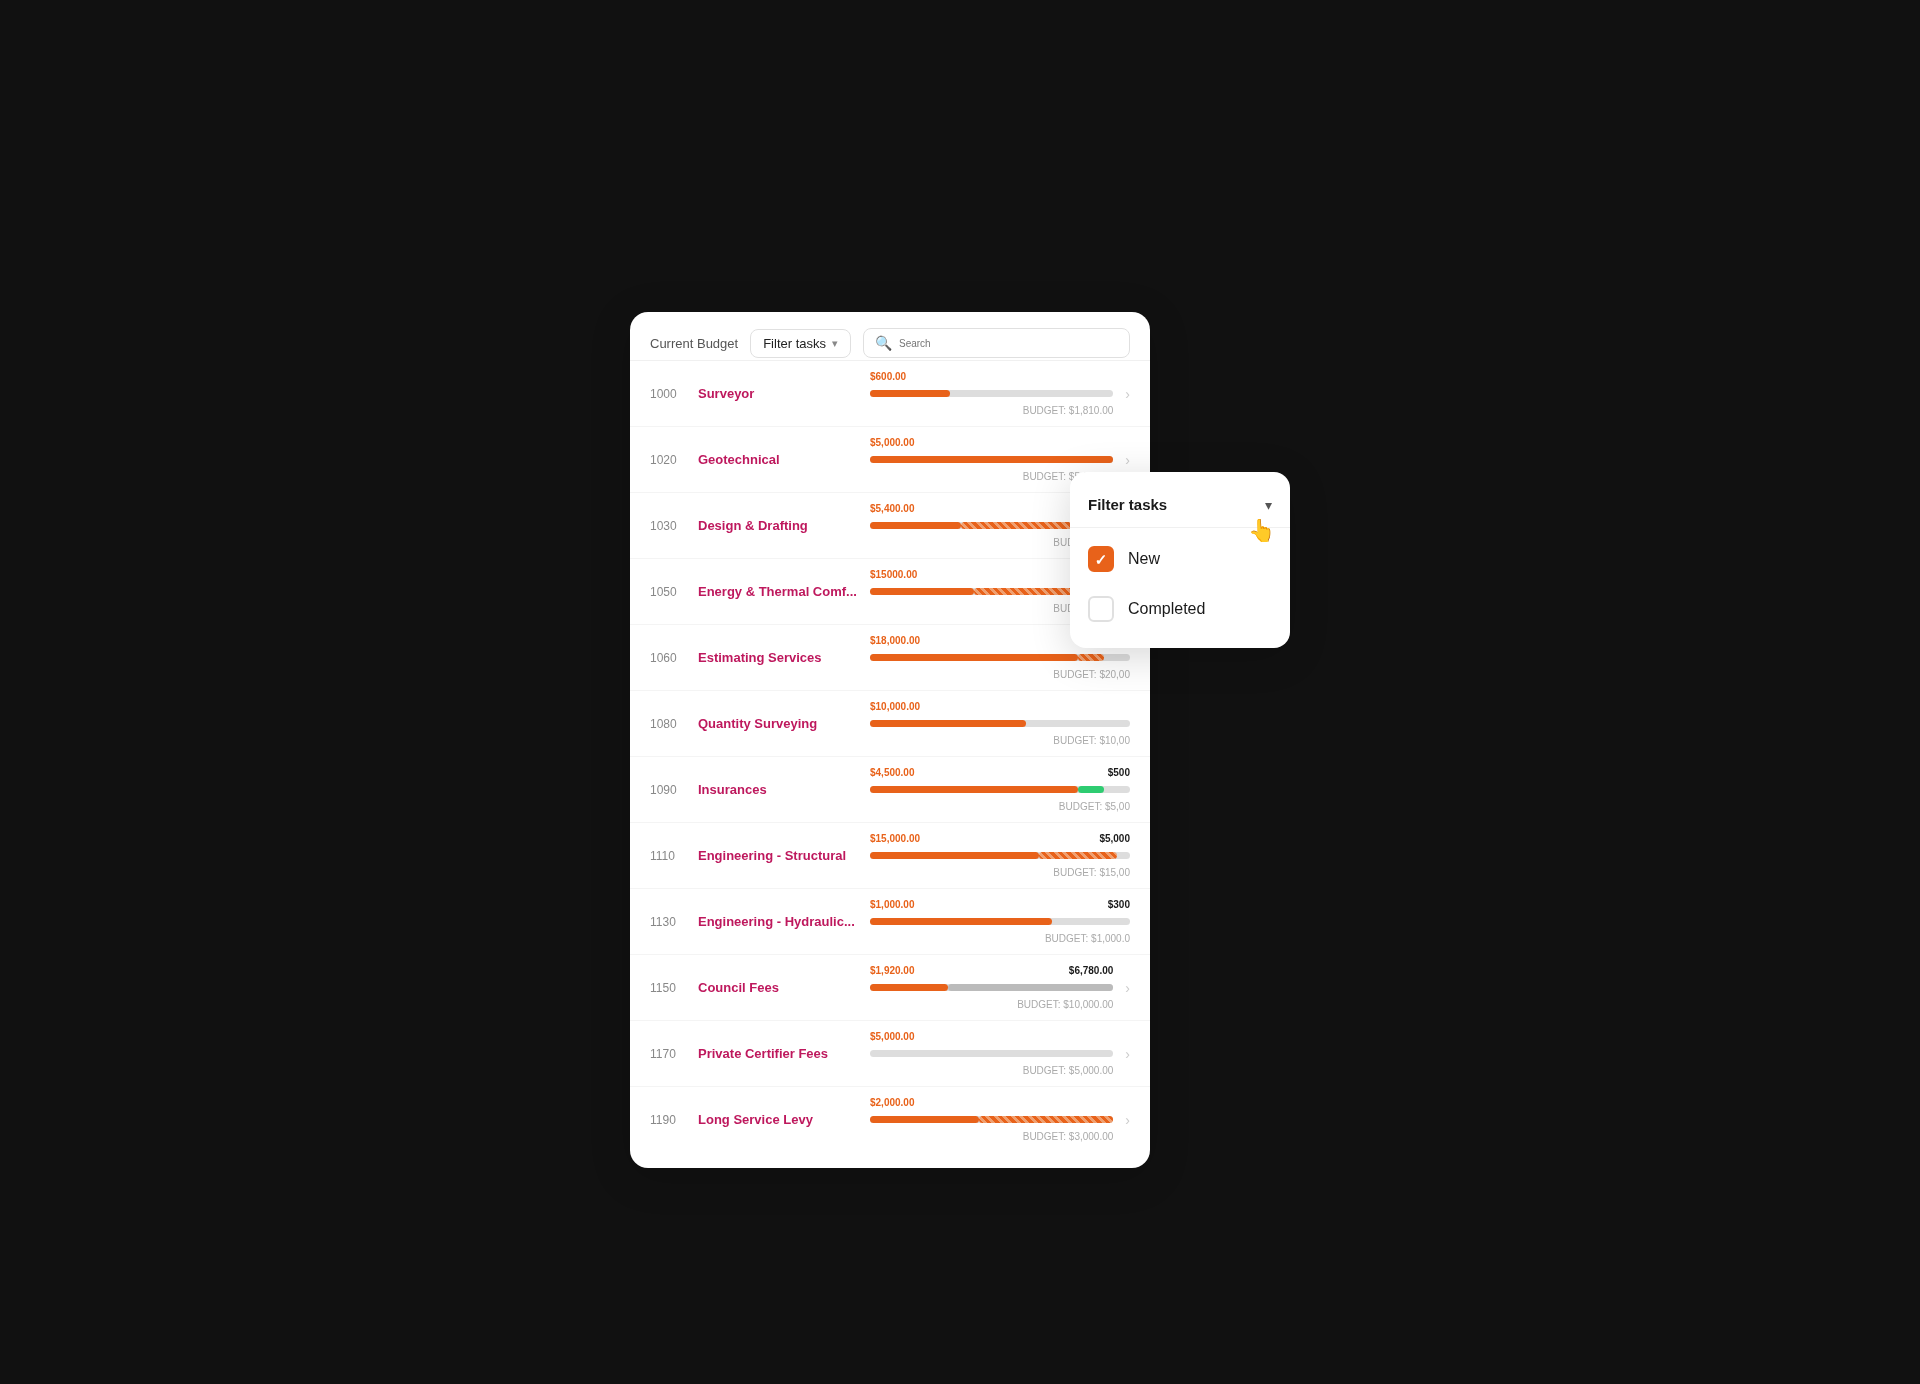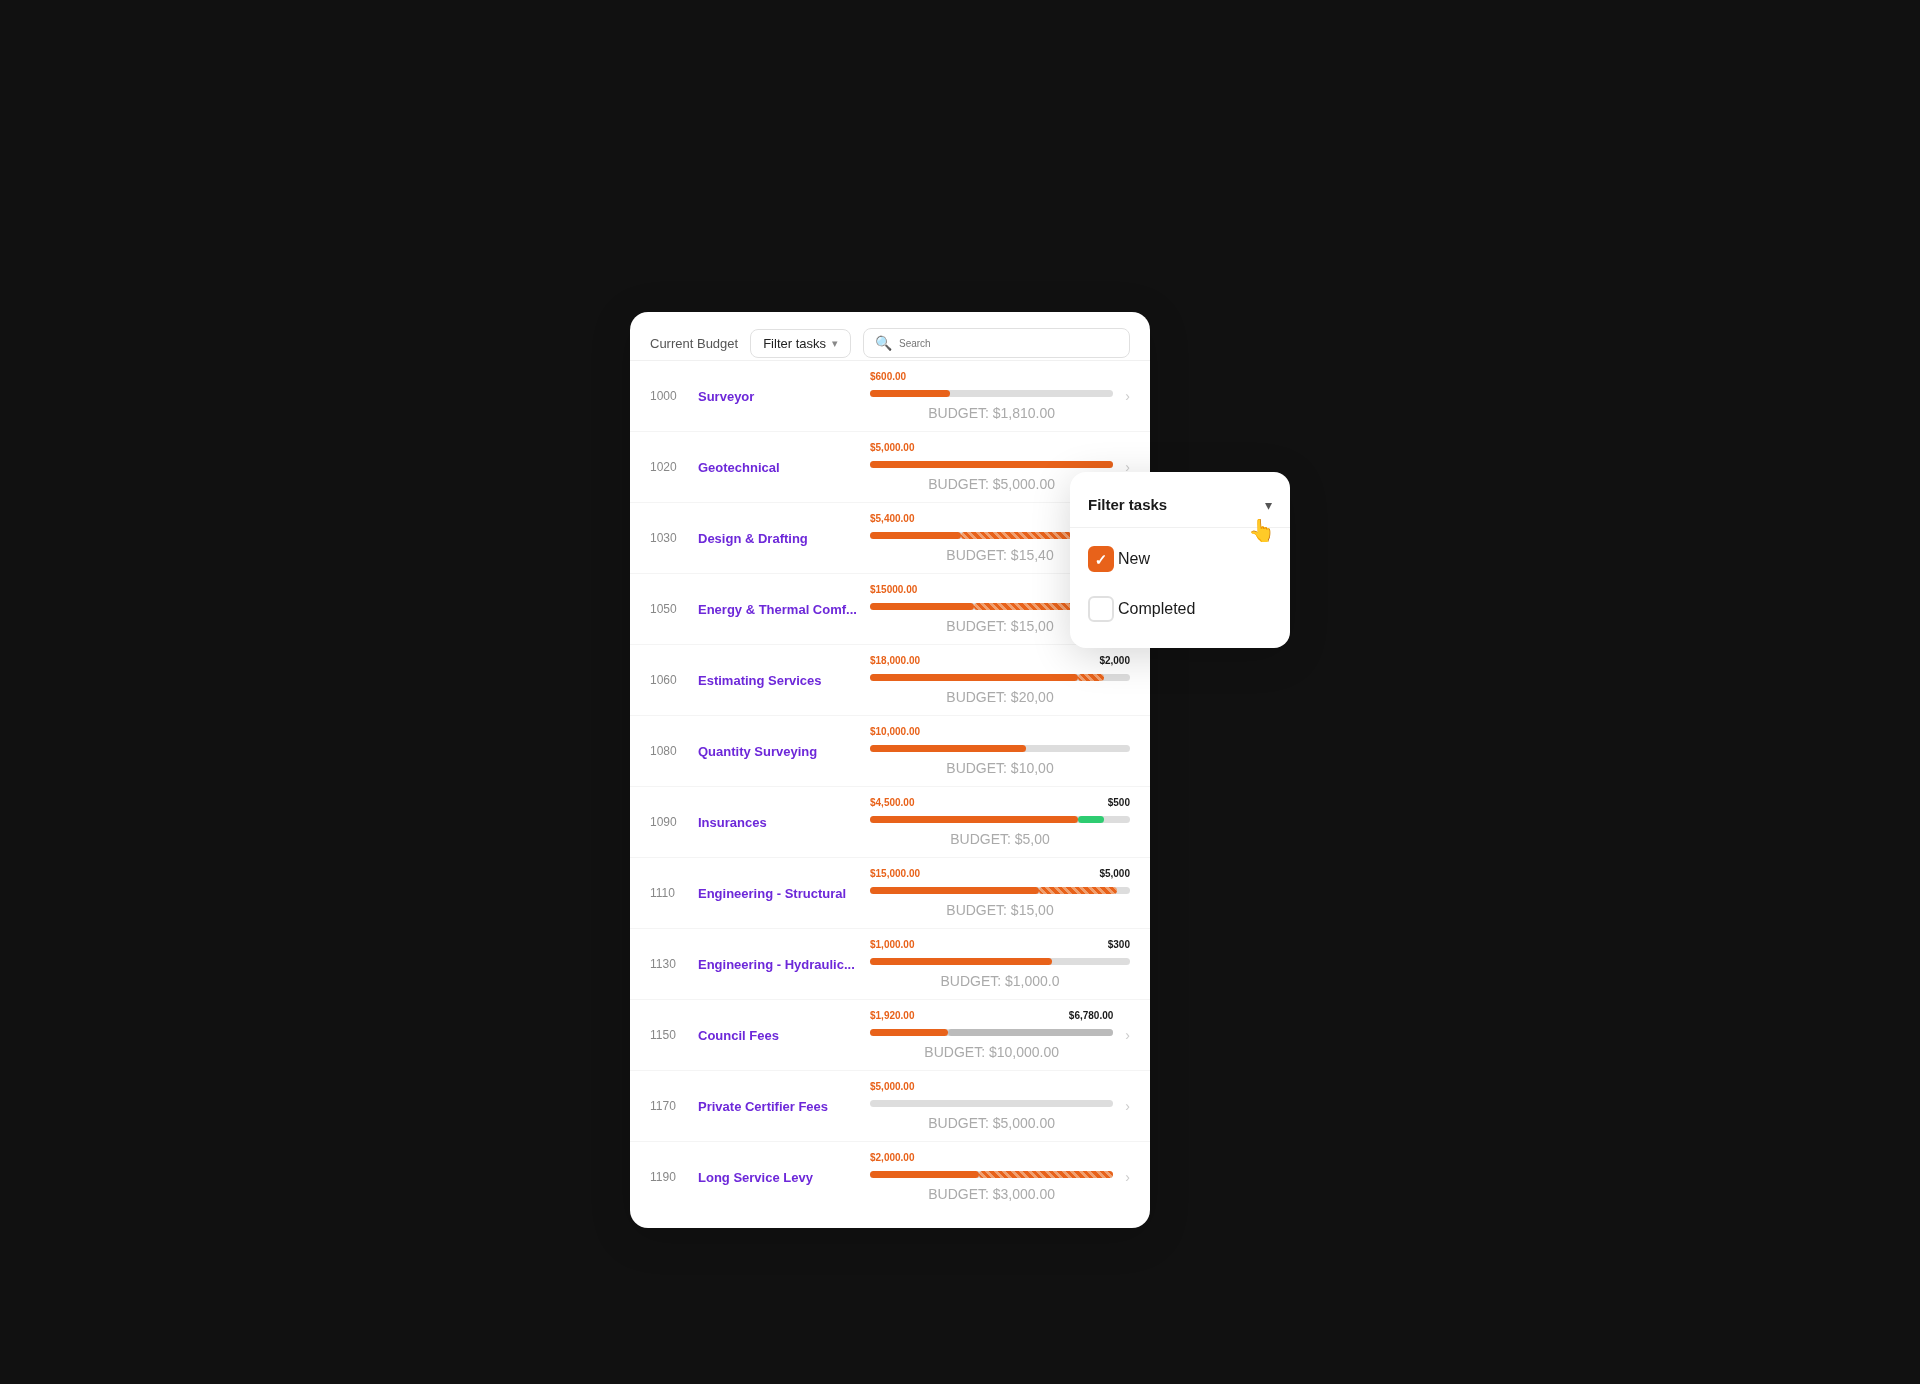--- a/index.html
+++ b/index.html
@@ -92,21 +92,21 @@
     .task-row:last-child { border-bottom: none; }
     .task-code {
       font-size: 12px;
       color: #888;
       font-weight: 500;
       width: 36px;
       flex-shrink: 0;
     }
     .task-name {
       font-size: 13px;
-      color: #6d28d9;
+      color: #be185d;
       font-weight: 600;
       width: 160px;
       flex-shrink: 0;
       white-space: nowrap;
       overflow: hidden;
       text-overflow: ellipsis;
     }
     .task-bar-area {
       flex: 1;
       display: flex;
@@ -136,23 +136,23 @@
       top: 0; left: 0;
     }
     .bar-secondary {
       height: 100%;
       border-radius: 4px;
       position: absolute;
       top: 0;
     }
     .bar-green { background: #2ecc71; }
     .bar-label {
-      font-size: 14px;
+      font-size: 10px;
       color: #aaa;
-      text-align: center;
+      text-align: right;
     }
     .task-chevron {
       color: #ccc;
       font-size: 14px;
       flex-shrink: 0;
     }
     
     .bar-hatched {
       background: repeating-linear-gradient(
         45deg,
@@ -194,21 +194,21 @@
     .cursor-icon {
       position: absolute;
       right: 14px;
       top: 46px;
       font-size: 22px;
       color: #333;
     }
     .filter-option {
       display: flex;
       align-items: center;
-      gap: 4px;
+      gap: 14px;
       padding: 12px 18px;
       cursor: pointer;
     }
     .checkbox {
       width: 26px;
       height: 26px;
       border-radius: 6px;
       border: 2px solid #e0e0e0;
       display: flex;
       align-items: center;

